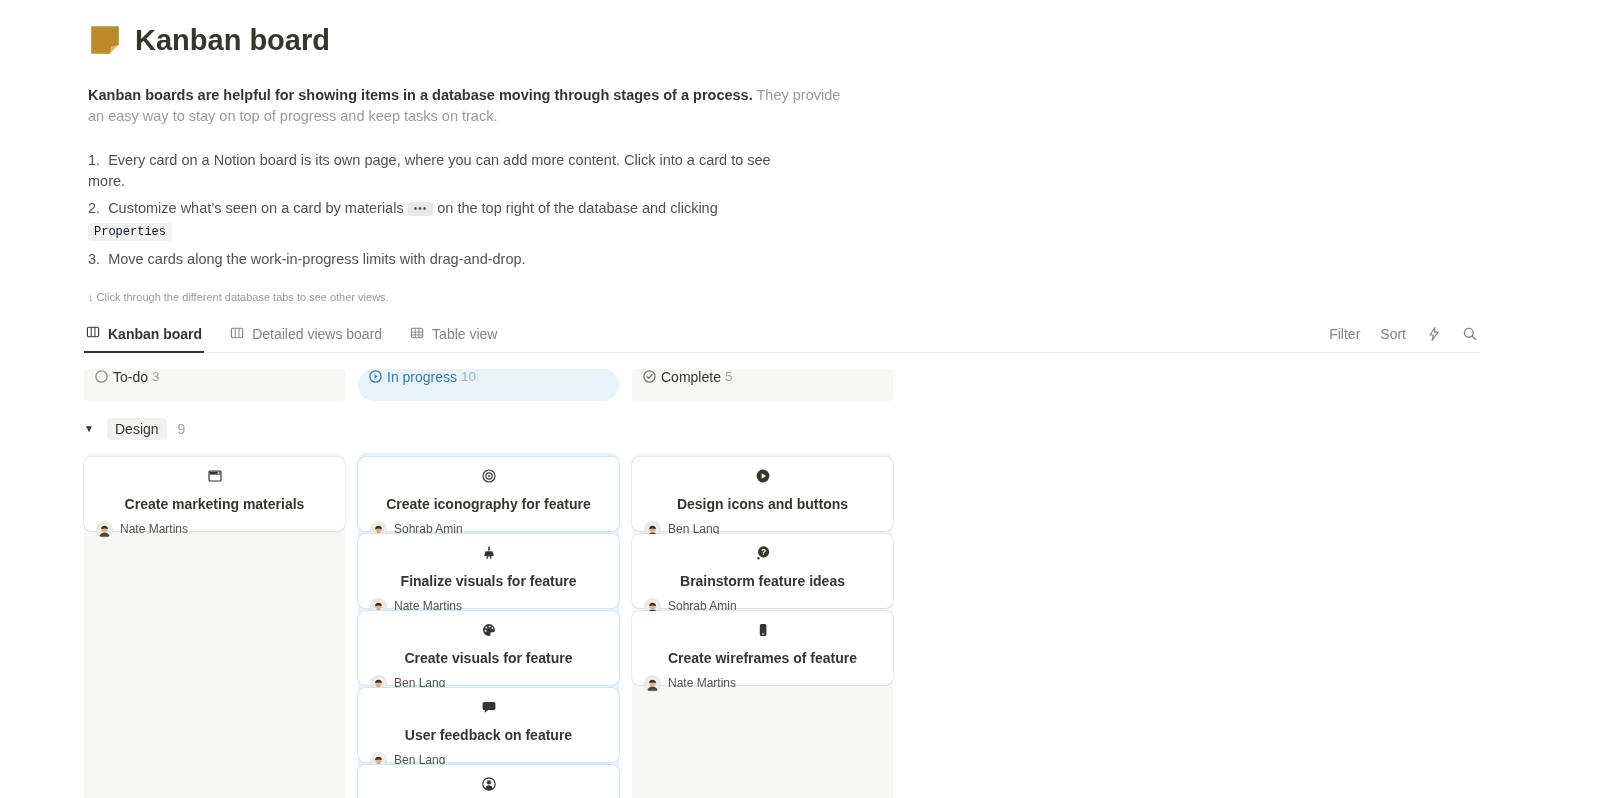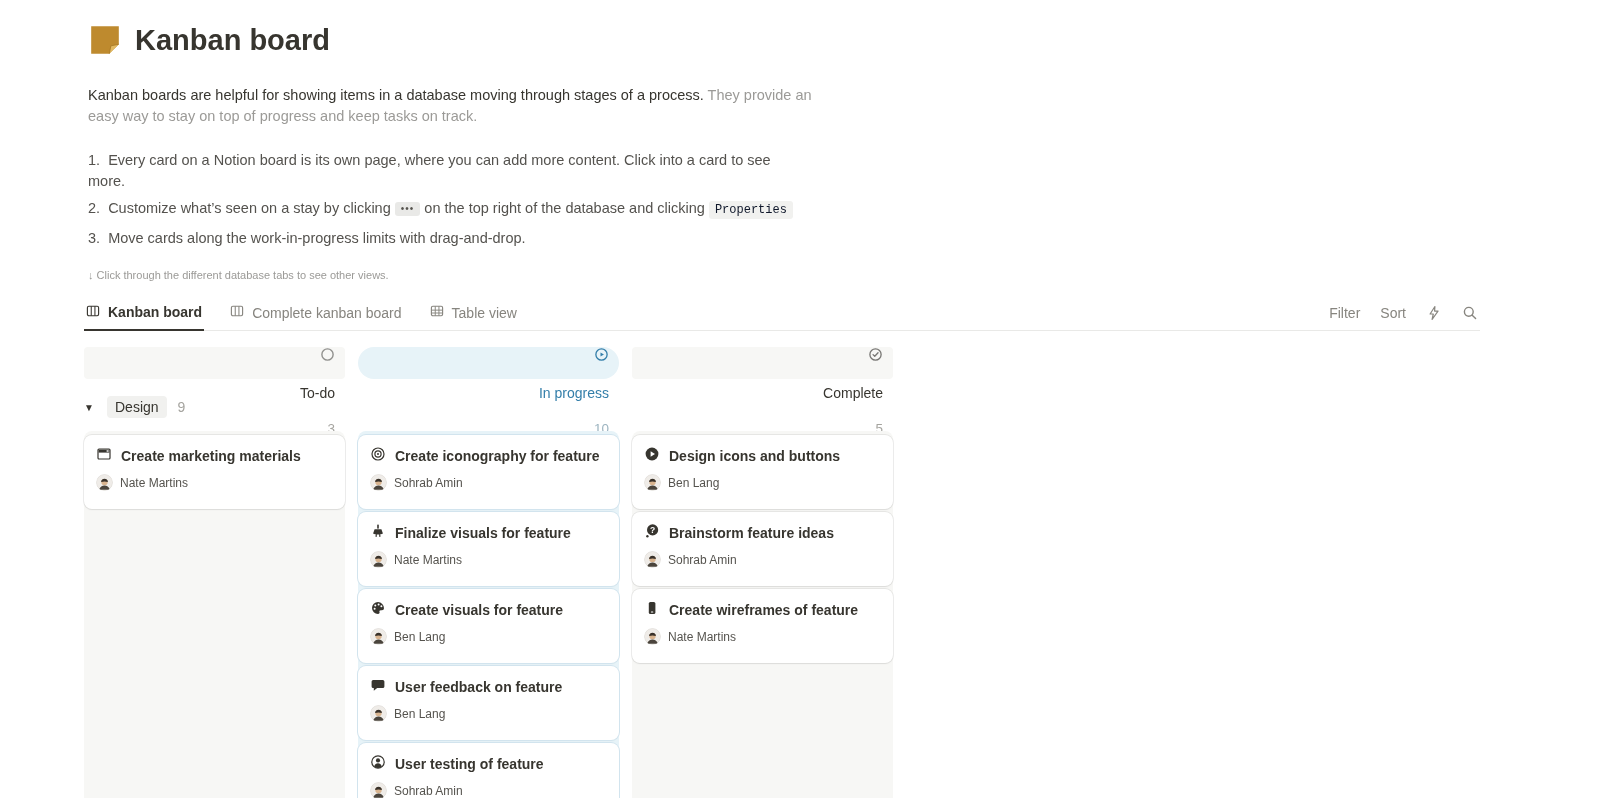--- a/index.html
+++ b/index.html
@@ -7,21 +7,21 @@
   body {
     width:1600px; height:798px; overflow:hidden;
     background:#ffffff; color:#37352f;
     font-family:"Liberation Sans", sans-serif;
   }
   .content { padding:22px 0 0 88px; width:800px; }
   .page-header { display:flex; align-items:center; gap:13px; }
   .page-icon { width:34px; height:34px; display:inline-block; cursor:pointer; }
   h1.page-title { font-size:29px; line-height:36px; margin:0; font-weight:700; }
   .desc { margin:27px 0 0 0; font-size:14.5px; line-height:21px; width:758px; }
-  .desc-bold { color:#37352f; font-weight:400;margin-top:47px; }
+  .desc-bold { color:#37352f; font-weight:700;margin-top:47px; }
   .desc-rest { color:#9b9a97; }
   .steps { margin-top:23px; font-size:14.5px; line-height:20.5px; color:#54524e; }
   .step { margin:7px 0 1px 0; }
   .step .num { margin-right:4px; }
   .badge-dots {
     background:#e9e9e7; border-radius:3px; padding:1px 6px 2px 6px;
     font-size:10px; letter-spacing:1px; color:#55534e; vertical-align:1px;
   }
   .code-badge {
     background:#f1f1ef; border-radius:3px; padding:2px 6px;
@@ -44,21 +44,21 @@
   .tab svg { flex:0 0 auto; }
   .tab.active { color:#37352f; font-weight:700; border-bottom:2px solid #37352f; margin-bottom:-1px; }
   .view-toolbar { display:flex; align-items:center; gap:20px; color:#87857f; font-size:14px; padding-right:2px; }
   .toolbar-btn { cursor:pointer; display:flex; align-items:center; }
 
   
   .board { margin:16px 0 0 84px; width:1396px; }
   .col-headers { display:flex; gap:13px; }
   .col-header {
     width:261px; height:32px; border-radius:4px; padding:0 10px;
-    display:flex; align-items:flex-end; gap:20px; font-size:14px; cursor:pointer;flex-direction:column;
+    display:flex; align-items:flex-start; gap:4px; font-size:14px; cursor:pointer;
   }
   .col-header.todo, .col-header.complete { background:#f7f7f5; color:#37352f; }
   .col-header.todo .col-label, .col-header.complete .col-label { font-weight:500; }
   .col-header.inprogress { background:#e7f3f8; color:#337ea9;border-radius:16px; }
   .col-header.inprogress .col-label { font-weight:500; }
   .col-count { color:#a5a49f; font-size:13.5px; }
   .col-header.inprogress .col-count { color:#9db4c0; }
 
   .group-row { margin-top:15px; display:flex; align-items:center; gap:11px; height:26px; }
   .group-toggle { font-size:10px; color:#37352f; cursor:pointer; width:12px; }
@@ -70,21 +70,21 @@
   .col.todo { background:#f7f7f5; height:410px; }
   .col.inprogress { background:#e7f3f8; height:395px; }
   .col.complete { background:#f7f7f5; height:408px; }
   .cards { display:flex; flex-direction:column; gap:3px; }
   .card {
     height:74px; background:#fff; border-radius:8px; padding:11px 12px 0 12px;
     box-shadow:0 0 0 1px rgba(15,15,15,0.07), 0 1px 2px rgba(15,15,15,0.05);
     cursor:pointer;
   }
   .col.inprogress .card { box-shadow:0 0 0 1px #d2e4ee, 0 1px 2px rgba(15,15,15,0.04); }
-  .card-title-row { display:flex; align-items:center; gap:9px; font-size:14px; font-weight:600; color:#37352f; }
+  .card-title-row { display:flex; align-items:center; gap:9px; font-size:14px; font-weight:600; color:#37352f;flex-direction:column; }
   .card-title-row svg { flex:0 0 auto; }
   .card-assignee { margin-top:9px; display:flex; align-items:center; gap:7px; font-size:12px; color:#55534e; }
   .avatar { width:17px; height:17px; border-radius:50%; overflow:hidden; flex:0 0 auto; }
 </style>
 </head>
 <body>
 
 <div>
 
   <div class="content">
@@ -107,21 +107,21 @@
     <div class="steps">
       <div class="step">
         <span class="num">1.</span>
         <span>Every card on a Notion board is its own page, where you can add more content. Click into a card to see more.</span>
         
         <span></span>
         
       </div>
       <div class="step">
         <span class="num">2.</span>
-        <span>Customize what’s seen on a stay by clicking</span>
+        <span>Customize what’s seen on a card by materials</span>
         <span class="badge-dots">•••</span>
         <span>on the top right of the database and clicking</span>
         <span class="code-badge">Properties</span>
       </div>
       <div class="step">
         <span class="num">3.</span>
         <span>Move cards along the work-in-progress limits with drag-and-drop.</span>
         
         <span></span>
         
@@ -144,21 +144,21 @@
         <span>Kanban board</span>
       </div>
       <div class="tab">
         <span>
           <svg width="14" height="14" viewBox="0 0 16 16">
               <rect x="1.6" y="2.6" width="12.8" height="10.8" rx="1.6" fill="none" stroke="currentColor" stroke-width="1.3"></rect>
               <line x1="6" y1="2.6" x2="6" y2="13.4" stroke="currentColor" stroke-width="1.2"></line>
               <line x1="10.2" y1="2.6" x2="10.2" y2="13.4" stroke="currentColor" stroke-width="1.2"></line>
             </svg>
         </span>
-        <span>Complete kanban board</span>
+        <span>Detailed views board</span>
       </div>
       <div class="tab">
         <span>
           <svg width="14" height="14" viewBox="0 0 16 16">
               <rect x="1.6" y="2.6" width="12.8" height="10.8" rx="1.6" fill="none" stroke="currentColor" stroke-width="1.3"></rect>
               <line x1="1.6" y1="7" x2="14.4" y2="7" stroke="currentColor" stroke-width="1.1"></line>
               <line x1="1.6" y1="10.3" x2="14.4" y2="10.3" stroke="currentColor" stroke-width="1.1"></line>
               <line x1="6" y1="2.6" x2="6" y2="13.4" stroke="currentColor" stroke-width="1.1"></line>
               <line x1="10.2" y1="2.6" x2="10.2" y2="13.4" stroke="currentColor" stroke-width="1.1"></line>
             </svg>

